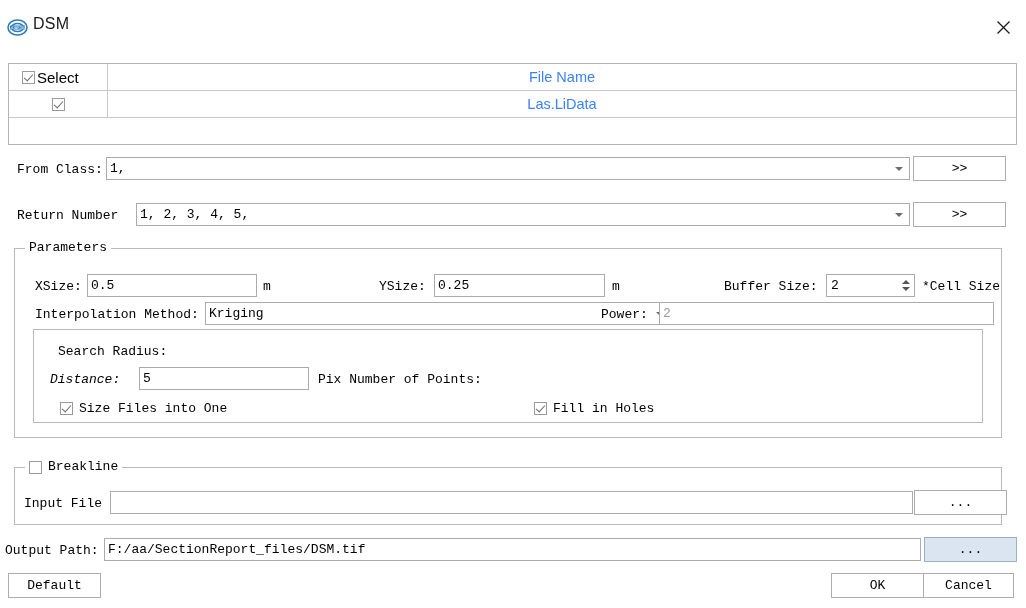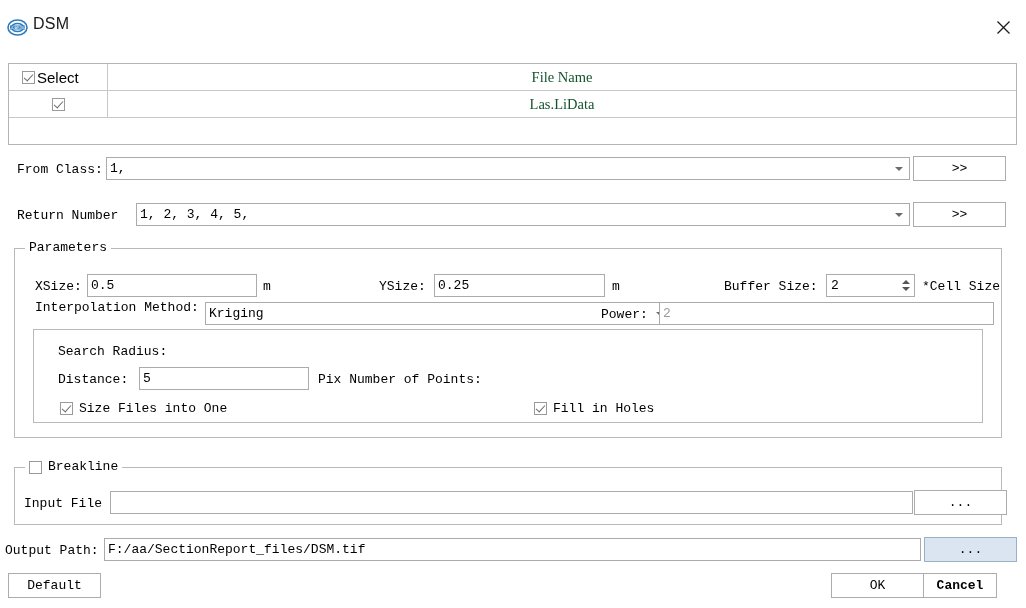--- a/index.html
+++ b/index.html
@@ -51,22 +51,22 @@
   }
   .tbl-row.spacer { border-bottom: none; height: 26px; }
   .cell-select {
     width: 99px; box-sizing: border-box;
     border-right: 1px solid #c8c8c8;
     display: flex; align-items: center; justify-content: center;
     position: relative;
   }
   .cell-name {
     flex: 1; display: flex; align-items: center; justify-content: center;
-    font-family: Liberation Serif, serif;
-    font-size: 14.5px; color: #14532d;
+    font-family: Liberation Sans, sans-serif;
+    font-size: 14.5px; color: #3b82f6;
   }
   #hdr-select-wrap {
     display: flex; align-items: center; gap: 2px;
     position: absolute; left: 13px;
   }
   #hdr-select-label {
     font-family: "Liberation Sans", "DejaVu Sans", sans-serif;
     font-size: 15px;
   }
   .chk {
@@ -214,32 +214,32 @@
   <div class="lbl mono" style="left:709px; top:31px;">Buffer Size:</div>
   <div class="spin" style="left:811px; top:25px; width:89px;">
     <span class="val mono">2</span>
     <span class="btns">
       <span class="up"></span>
       <span class="dn"></span>
     </span>
   </div>
   <div class="lbl mono" style="left:907px; top:31px;">*Cell Size</div>
 
-  <div class="lbl mono" style="left:20px; top:52px;">Interpolation Method:</div>
+  <div class="lbl mono" style="left:20px; top:59px;">Interpolation Method:</div>
   <div class="combo" style="left:190px; top:53px; width:466px;">
     <span>Kriging</span>
     <span class="arrow"></span>
   </div>
   <div class="lbl mono" style="left:586px; top:59px;">Power:</div>
   <div class="fld disabled" style="left:644px; top:53px; width:335px;">2</div>
 
   <div class="group" style="left:18px; top:80px; width:950px; height:94px;">
     <div class="lbl mono" style="left:24px; top:15px;">Search Radius:</div>
 
-    <div class="lbl mono" style="left:24px; top:43px;">Distance:</div>
+    <div class="lbl mono" style="left:16px; top:43px;font-style:italic;">Distance:</div>
     <div class="fld" style="left:105px; top:37px; width:170px;">5</div>
 
     <div class="lbl mono" style="left:284px; top:43px;">Pix Number of Points:</div>
 
     <div class="inline-chk mono" style="left:26px; top:72px;">
       <span class="chk checked"></span>
       <span>Size Files into One</span>
     </div>
     <div class="inline-chk mono" style="left:500px; top:72px;">
       <span class="chk checked"></span>
@@ -257,13 +257,13 @@
   <div class="fld" style="left:95px; top:23px; width:803px;"></div>
   <div class="btn" style="left:899px; top:22px; width:93px; height:25px;">...</div>
 </div>
 
 <div class="lbl mono" style="left:5px; top:544px;">Output Path:</div>
 <div class="fld" style="left:104px; top:538px; width:817px;">F:/aa/SectionReport_files/DSM.tif</div>
 <div class="btn active" style="left:924px; top:537px; width:93px; height:25px;">...</div>
 
 <div class="btn" style="left:8px; top:573px; width:93px; height:25px;">Default</div>
 <div class="btn" style="left:831px; top:573px; width:93px; height:25px;">OK</div>
-<div class="btn" style="left:923px; top:573px; width:74px; height:25px;font-weight:bold;">Cancel</div>
+<div class="btn" style="left:923px; top:573px; width:91px; height:25px;">Cancel</div>
 
 </body></html>

